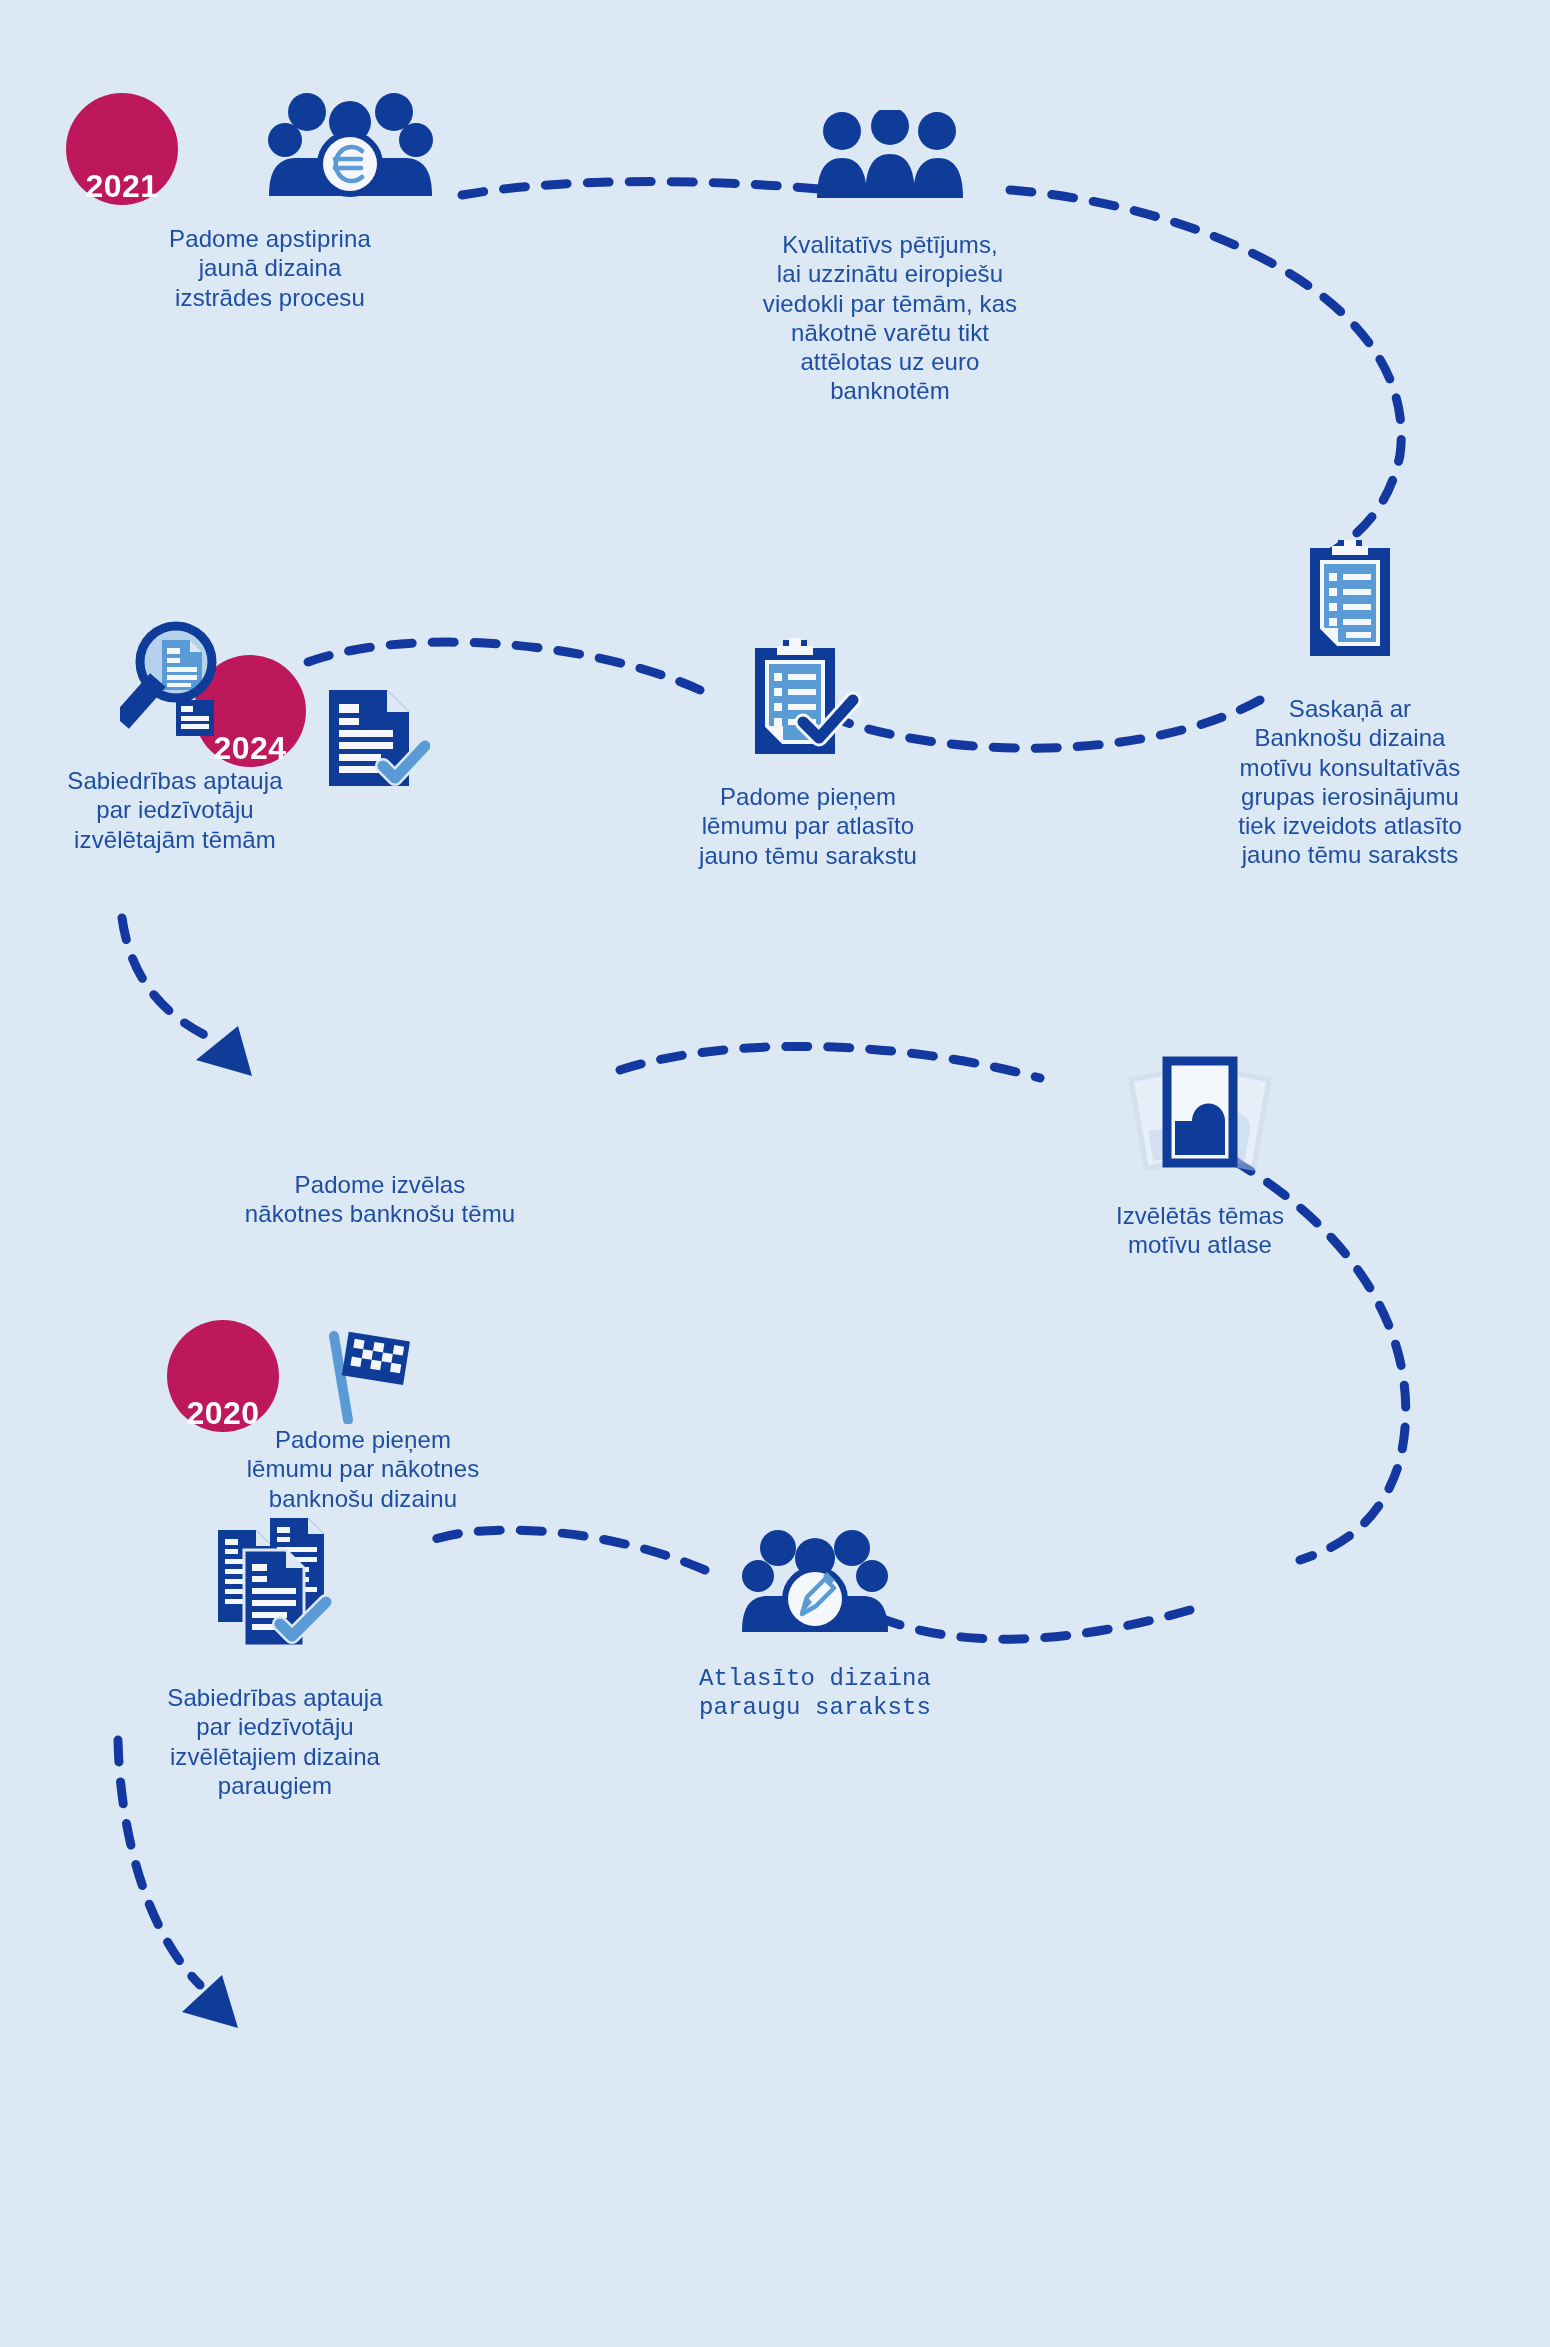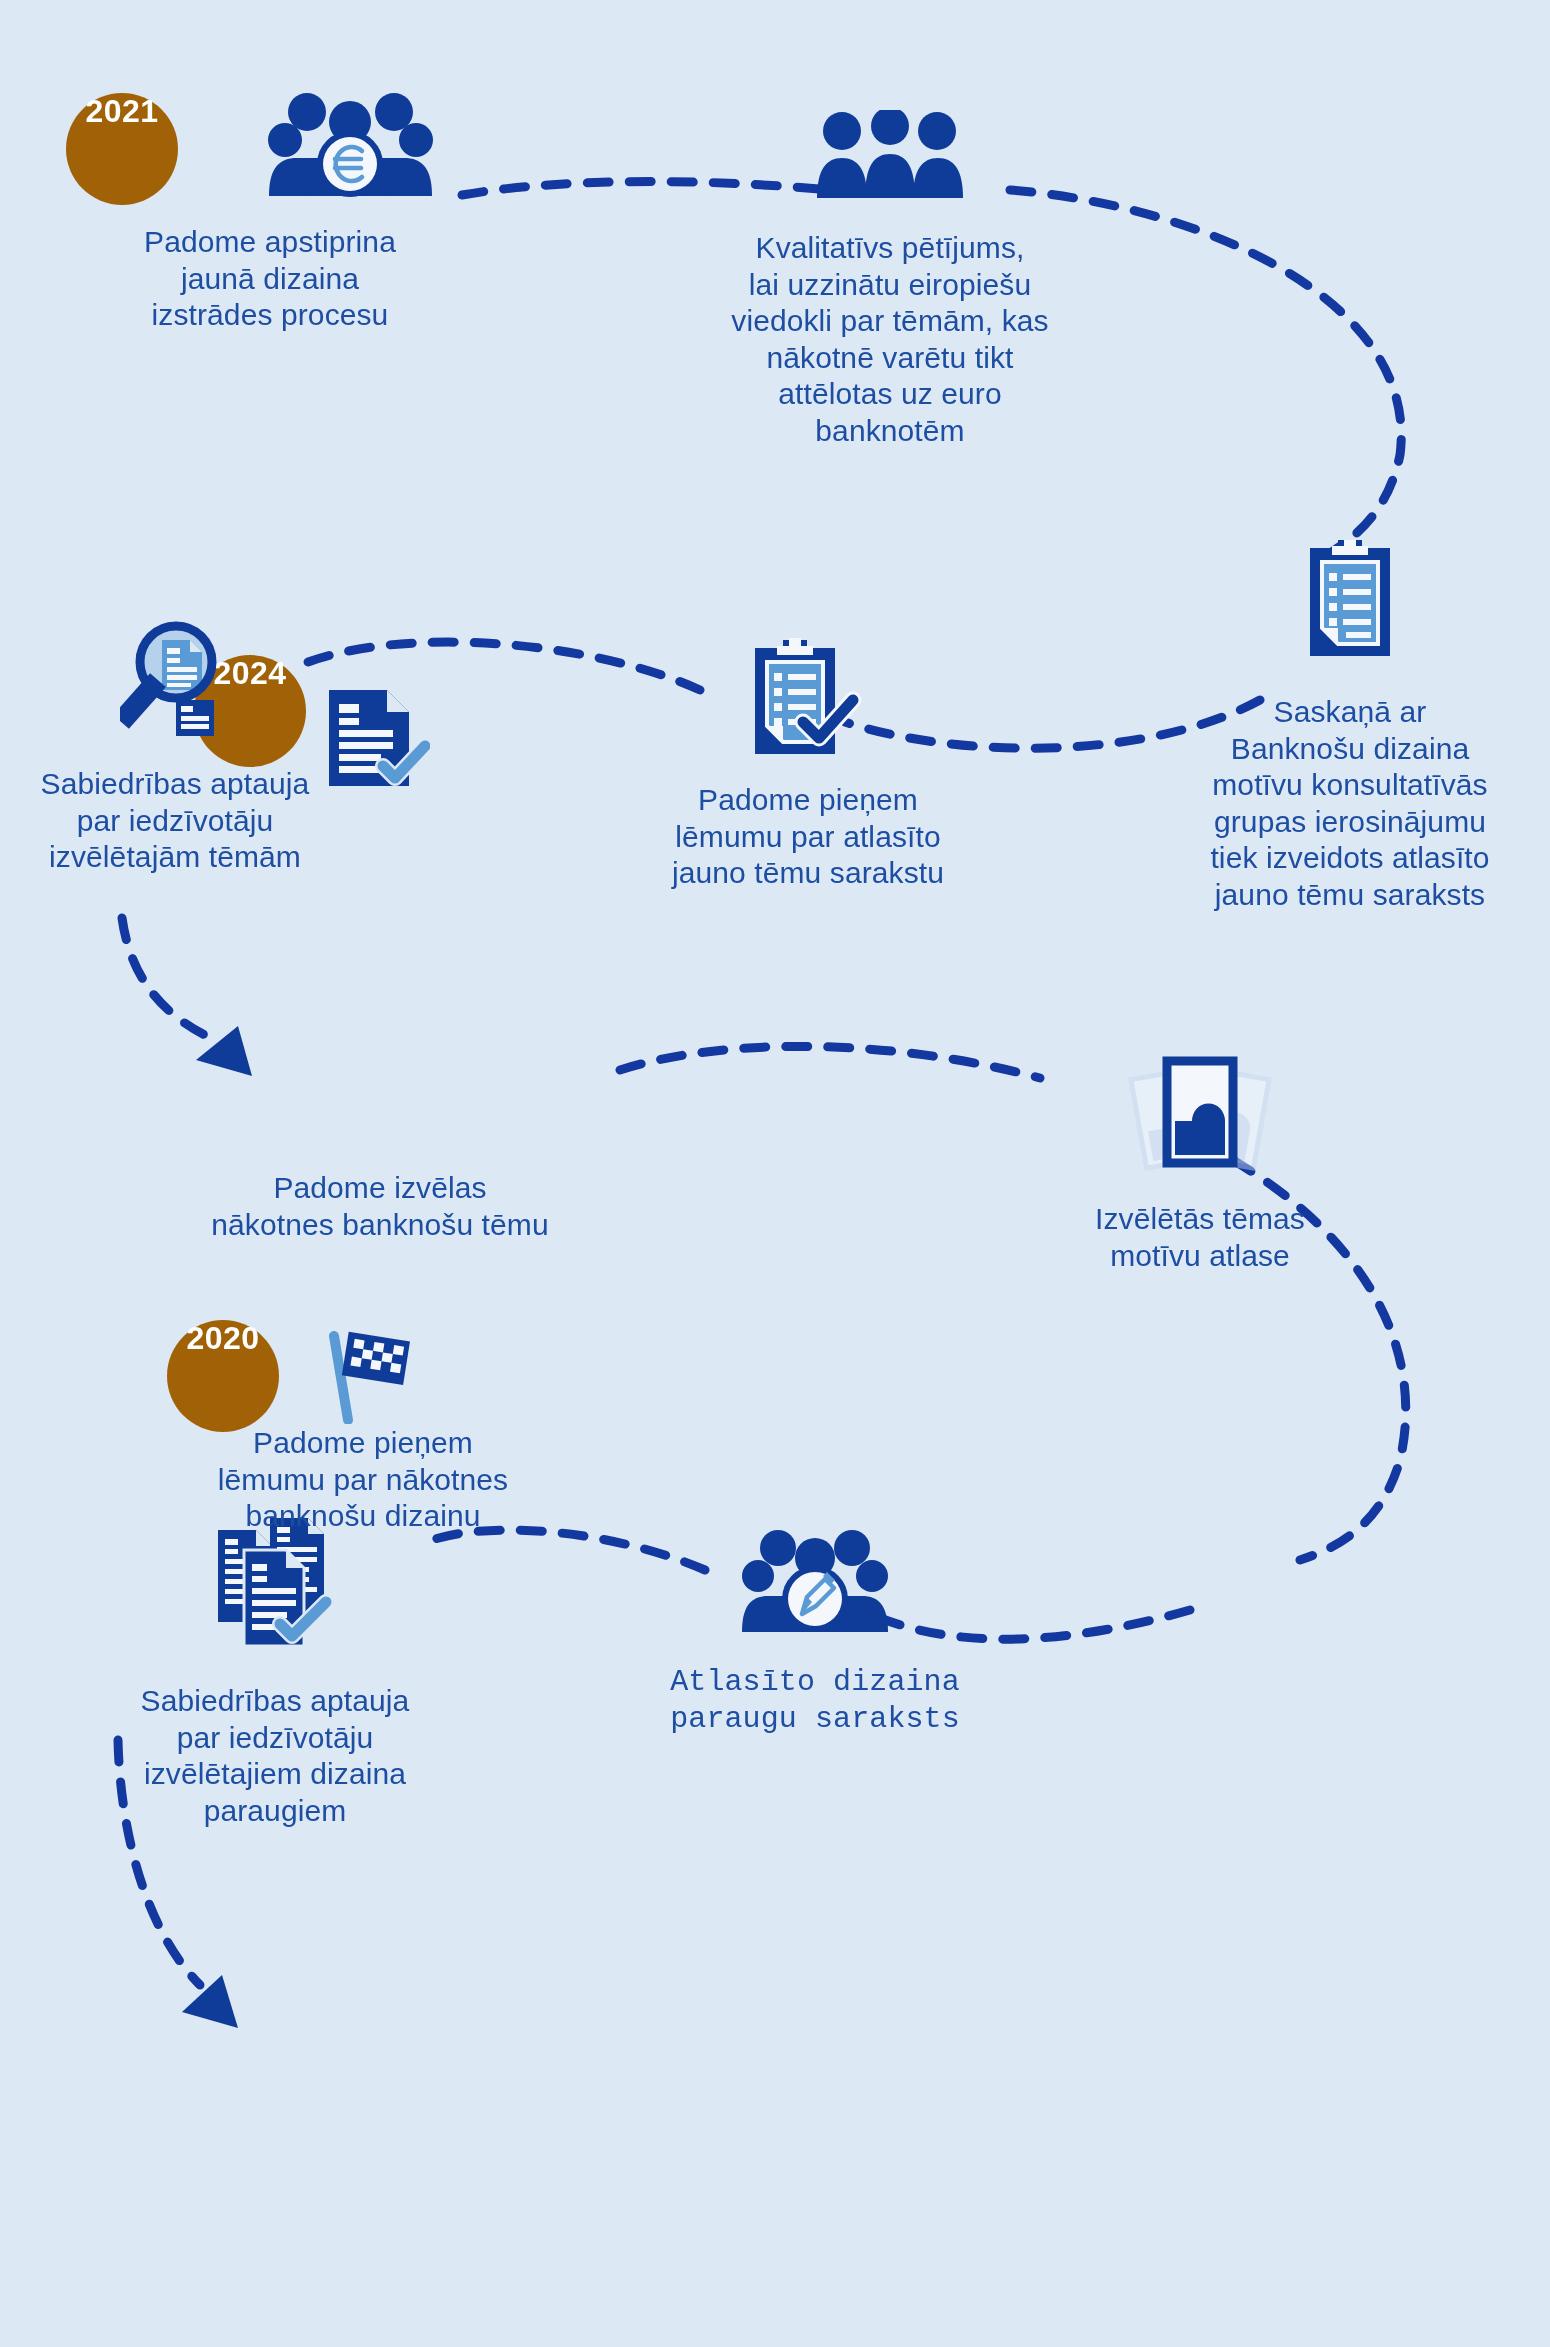--- a/index.html
+++ b/index.html
@@ -11,32 +11,32 @@
     overflow:hidden;
     position:relative;
   }
   #stage{position:relative;width:1550px;height:2347px;}
   svg.connectors{position:absolute;left:0;top:0;width:1550px;height:2347px;pointer-events:none;}
 
   .node{position:absolute;display:flex;flex-direction:column;align-items:center;}
   .caption{
     text-align:center;
     color:#1d4ea2;
-    font-size:30px;
+    font-size:24px;
     line-height:1.22;
     white-space:pre-line;
     letter-spacing:.1px;
   }
   .icon{display:block;}
 
   .yearbadge{
     position:absolute;
     width:112px;height:112px;border-radius:50%;
-    background:#a16207;
-    display:flex;align-items:flex-start;justify-content:center;
+    background:#be185d;
+    display:flex;align-items:flex-end;justify-content:center;
     color:#ffffff;font-weight:bold;font-size:32px;letter-spacing:.5px;
   }
   .iconwrap{position:absolute;}
 </style>
 </head>
 <body style="background: rgb(221, 232, 245);">
 
 <div id="stage">
 
   <svg class="connectors" viewBox="0 0 1550 2347">

